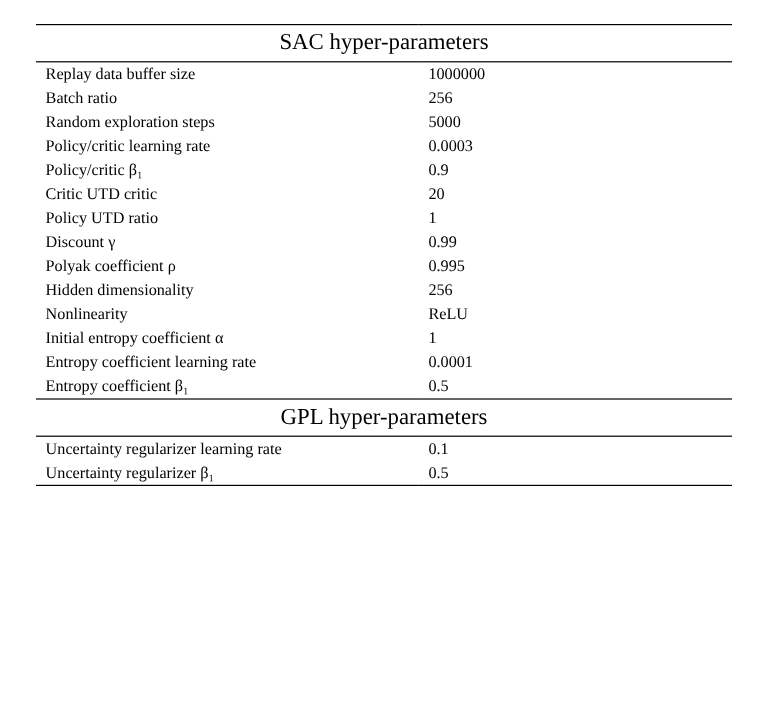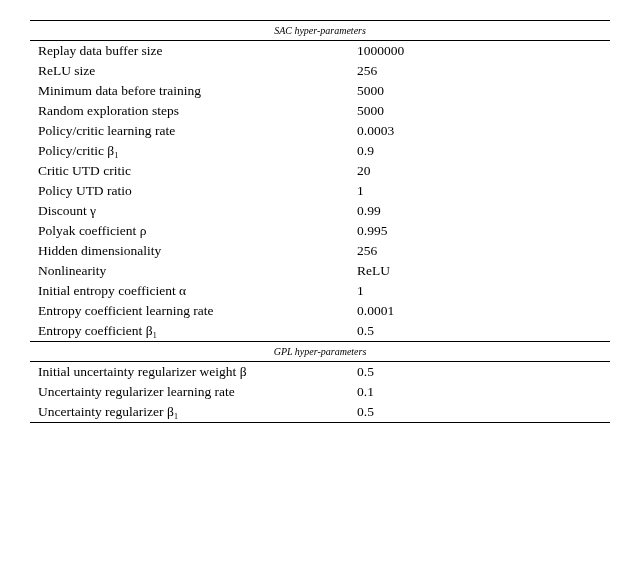--- a/index.html
+++ b/index.html
@@ -11,25 +11,24 @@
       width: 640px;
       min-height: 587px;
       padding: 20px 30px;
     }
     table {
       width: 100%;
       border-collapse: collapse;
     }
     .section-header td {
       text-align: center;
-      font-size: 10px;
+      font-size: 19px;
       padding: 4px 8px;
       border-top: 1.5px solid #000;
       border-bottom: 1px solid #000;
-      font-style: italic;
     }
     .param-row td {
       padding: 2px 8px;
       vertical-align: top;
     }
     .param-name {
       width: 55%;
       margin-left: 45px;
     }
     .param-value {
@@ -46,26 +45,22 @@
     <td colspan="2">SAC hyper-parameters</td>
   </tr>
 
   </tbody>
     <tbody id="sac-body">
       <tr class="param-row">
         <td class="param-name">Replay data buffer size</td>
         <td class="param-value">1000000</td>
       </tr>
       <tr class="param-row">
-        <td class="param-name">ReLU size</td>
+        <td class="param-name">Batch ratio</td>
         <td class="param-value">256</td>
-      </tr>
-      <tr class="param-row">
-        <td class="param-name">Minimum data before training</td>
-        <td class="param-value">5000</td>
       </tr>
       <tr class="param-row">
         <td class="param-name">Random exploration steps</td>
         <td class="param-value">5000</td>
       </tr>
       <tr class="param-row">
         <td class="param-name">Policy/critic learning rate</td>
         <td class="param-value">0.0003</td>
       </tr>
       <tr class="param-row">
@@ -111,24 +106,20 @@
     </tbody>
 
   <tbody>
       <tr class="section-header" id="gpl-header-row">
     <td colspan="2">GPL hyper-parameters</td>
   </tr>
 
   </tbody>
     <tbody id="gpl-body">
       <tr class="param-row">
-        <td class="param-name">Initial uncertainty regularizer weight β</td>
-        <td class="param-value">0.5</td>
-      </tr>
-      <tr class="param-row">
         <td class="param-name">Uncertainty regularizer learning rate</td>
         <td class="param-value">0.1</td>
       </tr>
       <tr class="param-row">
         <td class="param-name">Uncertainty regularizer β₁</td>
         <td class="param-value">0.5</td>
       </tr>
     </tbody>
 
   <tbody>

